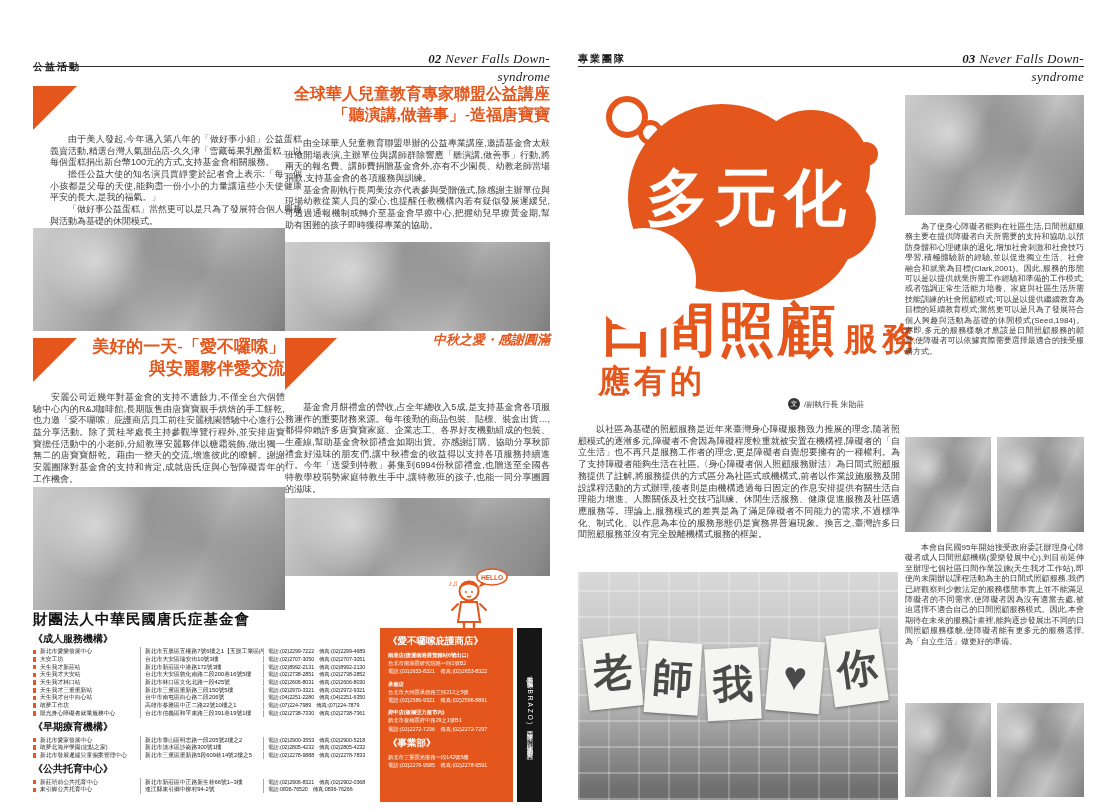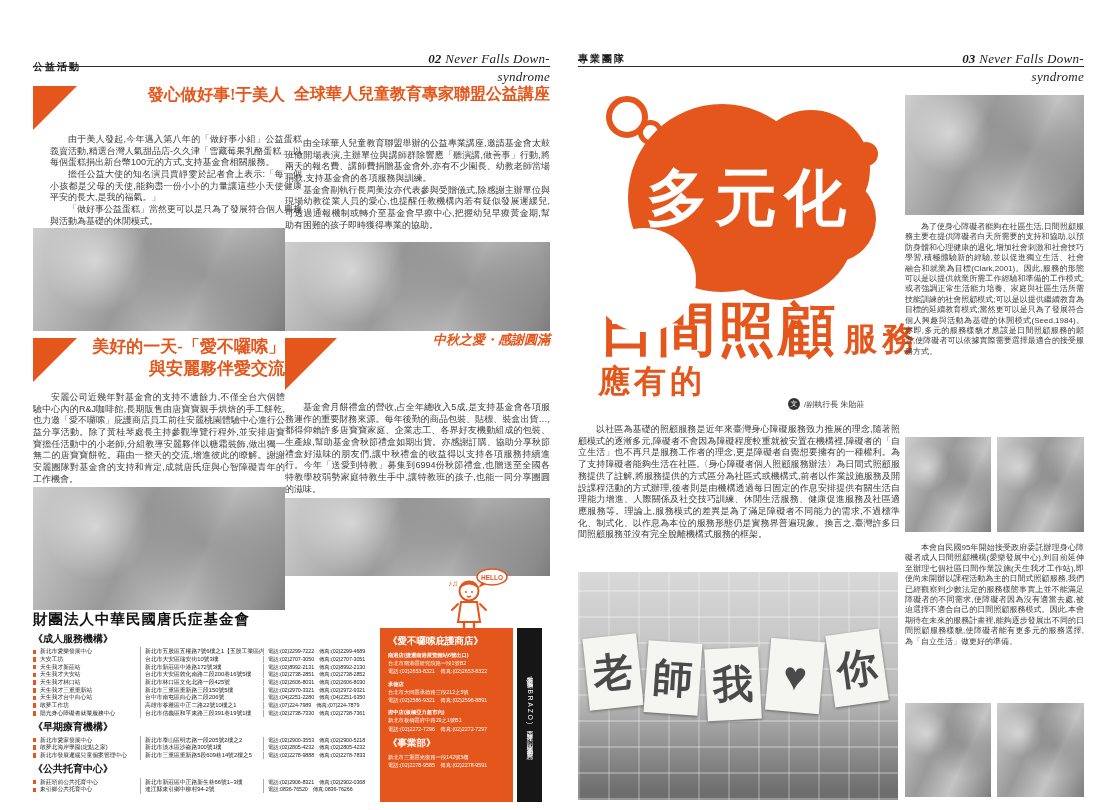--- a/index.html
+++ b/index.html
@@ -78,31 +78,31 @@
 
 <div id="canvas">
 
   <div>
     <div class="sec" style="left:33px;top:60px;">公益活動</div>
     <div class="rule" style="left:33px;top:66px;width:517px;"></div>
     <div class="pgn" style="left:380px;top:49px;width:170px;"><b>02</b> <i>Never Falls Down-syndrome</i></div>
 
     <div class="tri" style="left:33px;top:86px;"></div>
     <div class="atitle" style="left:60px;top:84px;width:225px;font-size:16.5px;">
-      <div>發心做好事!于美人</div>
     </div>
     <div class="abody" style="left:50px;top:134px;width:252px;height:92px;">
       <p>由于美人發起,今年邁入第八年的「做好事小組」公益蛋糕義賣活動,精選台灣人氣甜品店-久久津「雪藏莓果乳酪蛋糕」,以每個蛋糕捐出新台幣100元的方式,支持基金會相關服務。</p>
       <p>擔任公益大使的知名演員賈靜雯於記者會上表示:「每一個小孩都是父母的天使,能夠盡一份小小的力量讓這些小天使健康平安的長大,是我的福氣。」</p>
       <p>「做好事公益蛋糕」當然更可以是只為了發展符合個人興趣與活動為基礎的休閒模式。</p>
     </div>
     <div class="ph" style="left:33px;top:228px;width:252px;height:103px;"></div>
 
     <div class="atitle" style="left:285px;top:84px;width:265px;font-size:16px;">
       <div>全球華人兒童教育專家聯盟公益講座</div>
+      <div>「聽演講,做善事」-造福唐寶寶</div>
     </div>
     <div class="abody" style="left:285px;top:138px;width:265px;height:100px;">
       <p>由全球華人兒童教育聯盟舉辦的公益專業講座,邀請基金會太鼓班做開場表演,主辦單位與講師群除響應「聽演講,做善事」行動,將兩天的報名費、講師費捐贈基金會外,亦有不少園長、幼教老師當場捐款,支持基金會的各項服務與訓練。</p>
       <p>基金會副執行長周美汝亦代表參與受贈儀式,除感謝主辦單位與現場幼教從業人員的愛心,也提醒任教機構內若有疑似發展遲緩兒,可透過通報機制或轉介至基金會早療中心,把握幼兒早療黃金期,幫助有困難的孩子即時獲得專業的協助。</p>
     </div>
     <div class="ph" style="left:285px;top:242px;width:265px;height:89px;"></div>
 
     <div class="tri" style="left:33px;top:338px;"></div>
     <div class="atitle" style="left:60px;top:336px;width:225px;font-size:17px;">
       <div>美好的一天-「愛不囉嗦」</div>

